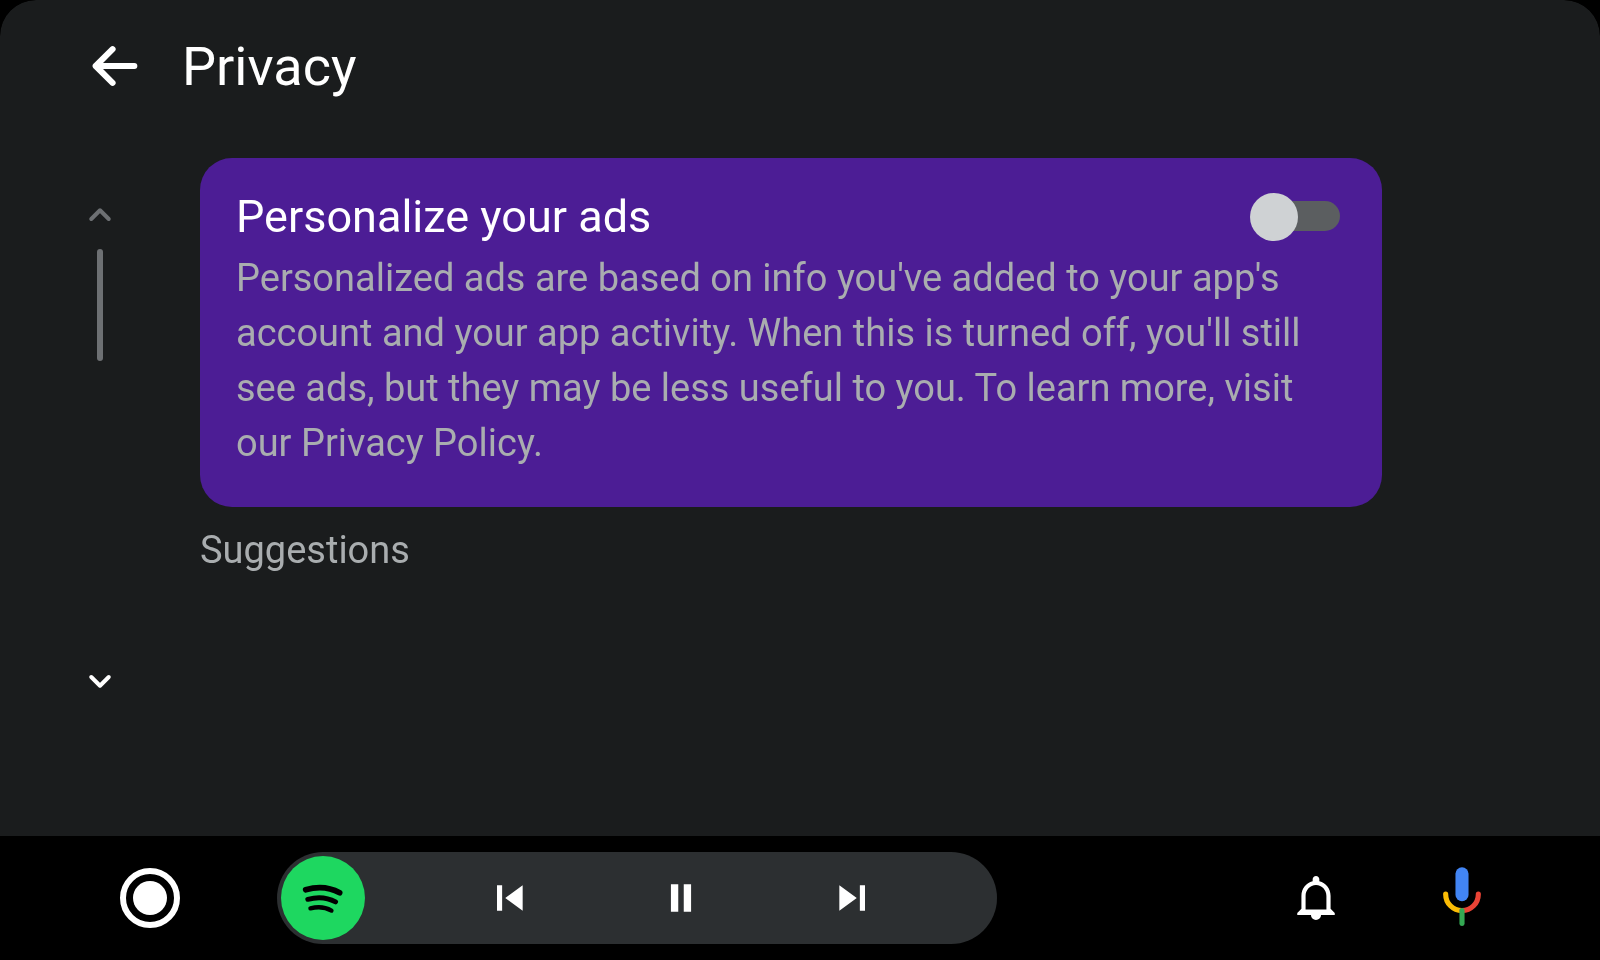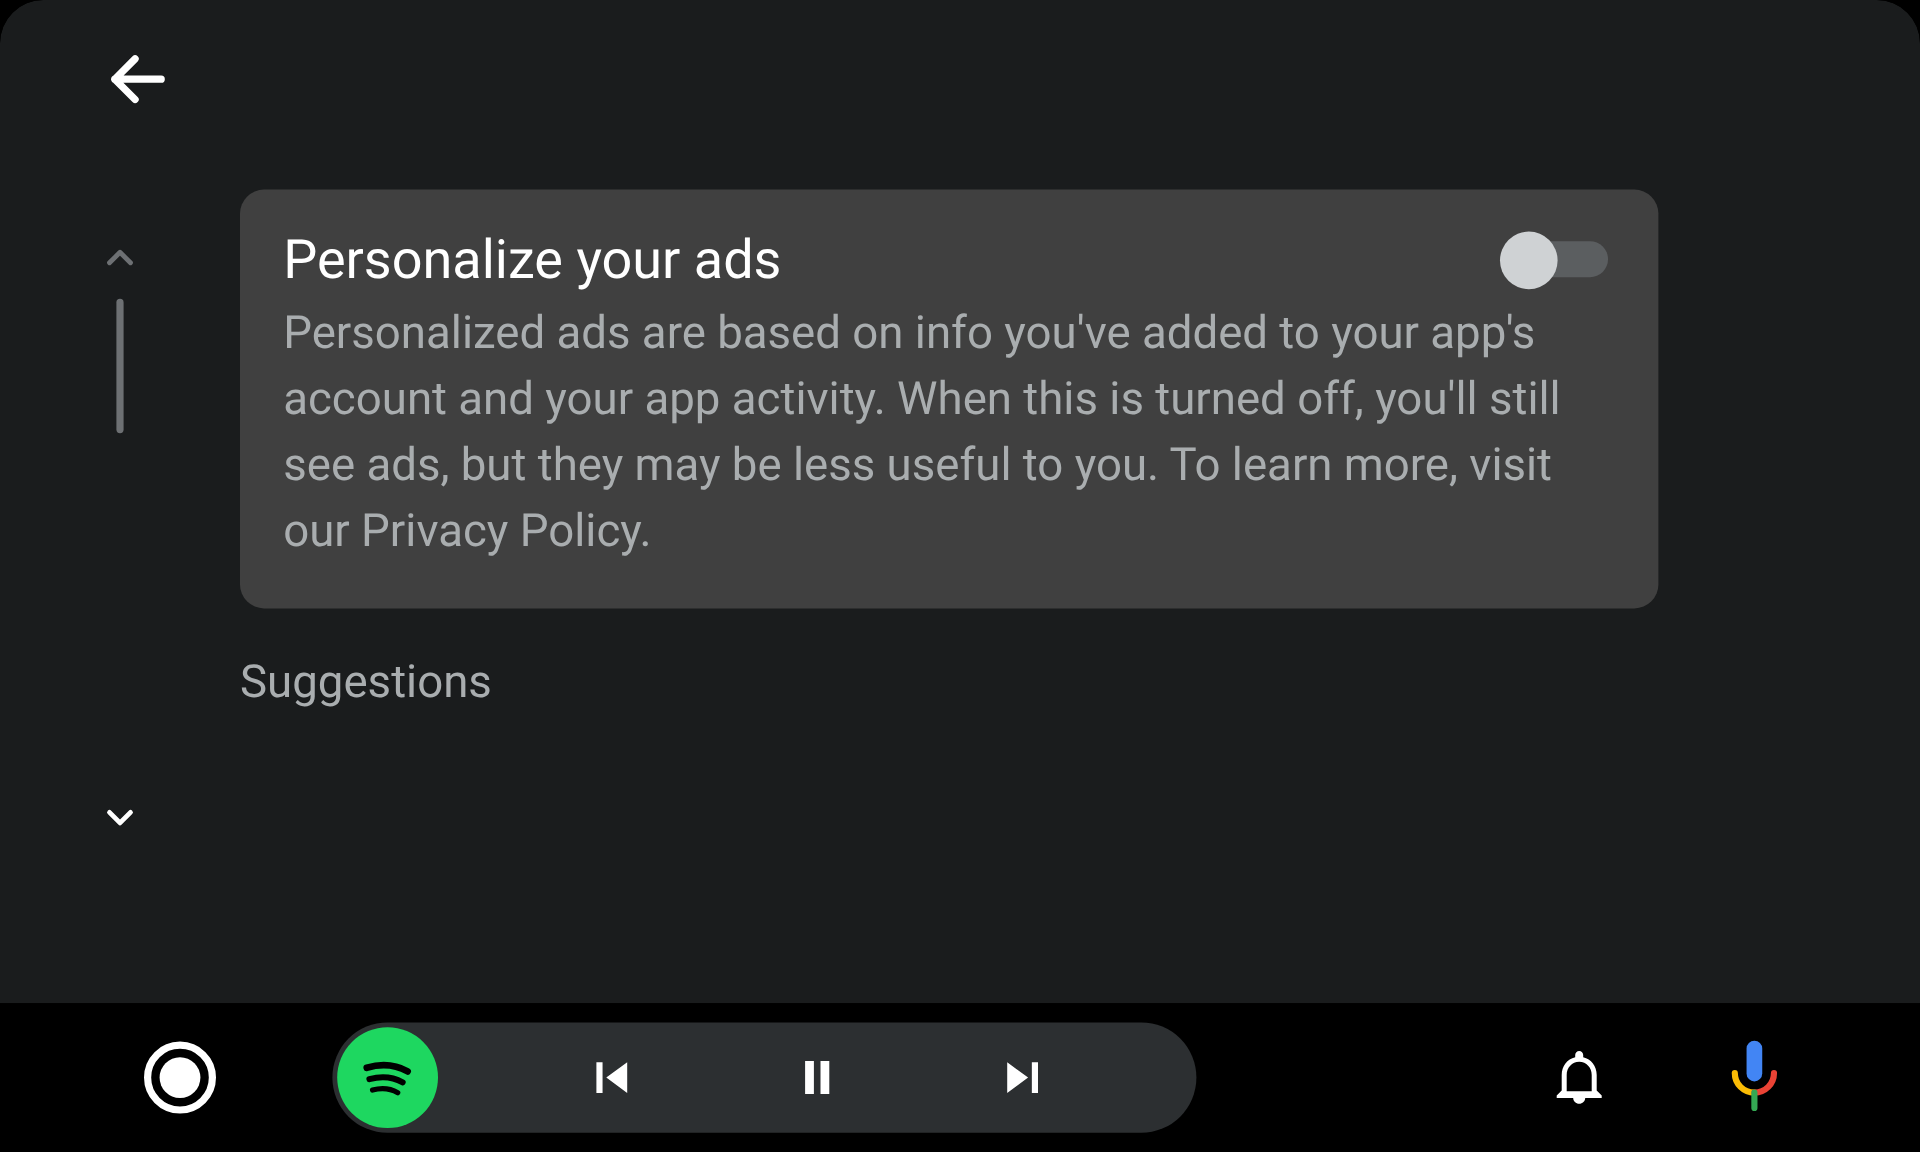--- a/index.html
+++ b/index.html
@@ -13,28 +13,28 @@
   
   .scroll{position:absolute;left:84px;top:198px;width:32px;height:500px;display:flex;flex-direction:column;align-items:center;}
   .chev{width:32px;height:32px;display:flex;align-items:center;justify-content:center;cursor:pointer;}
   .chev svg{width:30px;height:30px;}
   .chev.up svg path{stroke:#6d7073;}
   .chev.down svg path{stroke:#fff;}
   .track{width:6px;height:112px;background:#6d7073;border-radius:3px;margin-top:19px;}
   .spacer{flex:1;}
   
   .content{position:absolute;left:200px;top:158px;width:1182px;}
-  .card{background:#404040;border-radius:20px;padding:32px 36px 36px 36px;box-sizing:border-box;}
+  .card{background:#4c1d95;border-radius:32px;padding:32px 36px 36px 36px;box-sizing:border-box;}
   .card-head{display:flex;align-items:center;justify-content:space-between;}
   .card-title{color:#fff;font-size:45px;font-weight:400;letter-spacing:0;}
   .toggle{position:relative;width:96px;height:48px;cursor:pointer;}
   .toggle .trk{position:absolute;left:12px;top:8px;width:78px;height:30px;background:#5b5e60;border-radius:15px;}
   .toggle .knob{position:absolute;left:0;top:0;width:48px;height:48px;background:#cfd2d4;border-radius:50%;}
   .card-body{margin-top:8px;color:#a9adaf;font-size:38px;line-height:55px;font-weight:400;letter-spacing:0;}
-  .section-label{margin-top:40px;color:#a9adaf;font-size:38px;font-weight:400;}
+  .section-label{margin-top:21px;color:#a9adaf;font-size:38px;font-weight:400;}
   
   .nav{position:absolute;left:0;bottom:0;width:1600px;height:124px;background:#000;display:flex;align-items:center;}
   .home{width:64px;height:64px;margin-left:118px;cursor:pointer;display:flex;align-items:center;justify-content:center;}
   .home .outer{width:60px;height:60px;border:6px solid #fff;border-radius:50%;display:flex;align-items:center;justify-content:center;box-sizing:border-box;}
   .home .inner{width:34px;height:34px;background:#fff;border-radius:50%;}
   .media{margin-left:95px;width:720px;height:92px;background:#2c2f31;border-radius:46px;display:flex;align-items:center;}
   .spotify{width:84px;height:84px;border-radius:50%;background:#1ed760;margin-left:4px;display:flex;align-items:center;justify-content:center;cursor:pointer;}
   .spotify svg{width:52px;height:52px;}
   .media-gap{flex:1;}
   .mc{width:60px;height:60px;display:flex;align-items:center;justify-content:center;cursor:pointer;}
@@ -49,20 +49,21 @@
 
 <div class="frame">
   <div class="app">
 
     <div class="hdr">
       <div class="back">
         <svg viewBox="0 0 48 48" fill="none">
           <path d="M40 24H8M8 24L22 10M8 24L22 38" stroke="#ffffff" stroke-width="5" stroke-linecap="round" stroke-linejoin="round"></path>
         </svg>
       </div>
+      <div class="title">Privacy</div>
     </div>
 
     <div class="scroll">
       <div class="chev up">
         <svg viewBox="0 0 24 24" fill="none">
             <path d="M5 16L12 9L19 16" stroke-width="3.2" stroke-linecap="round" stroke-linejoin="round"></path>
           </svg>
       </div>
       <div class="track"></div>
       <div class="spacer"></div>

